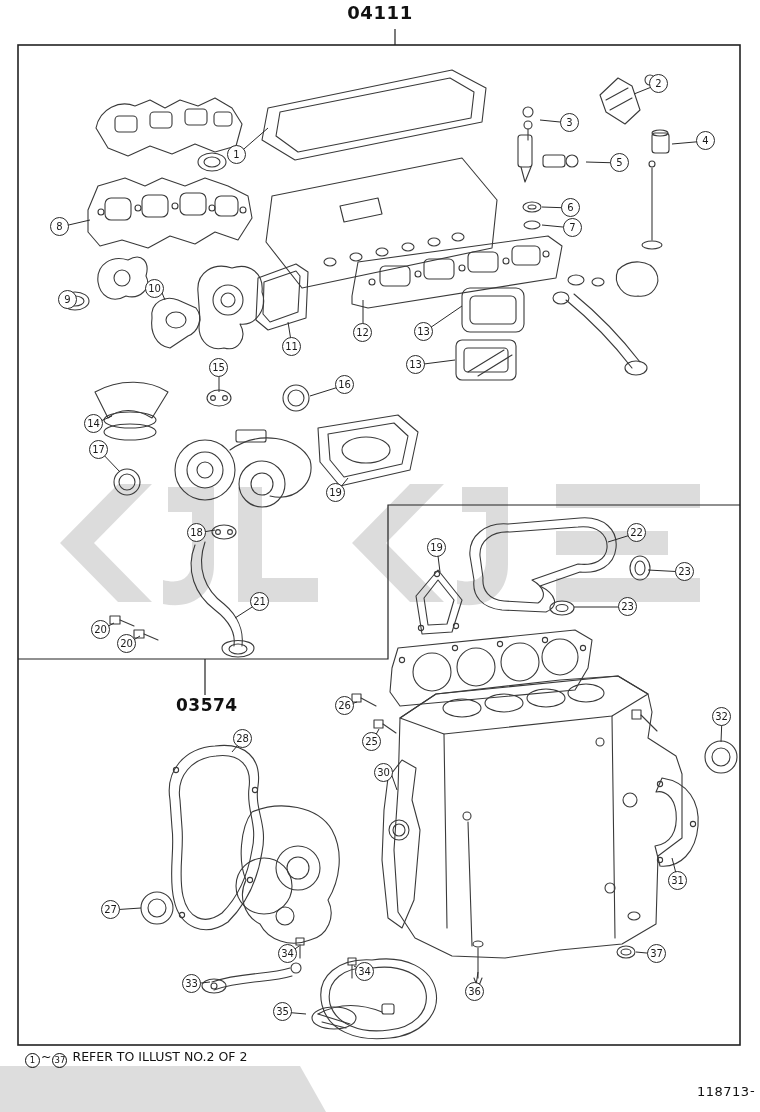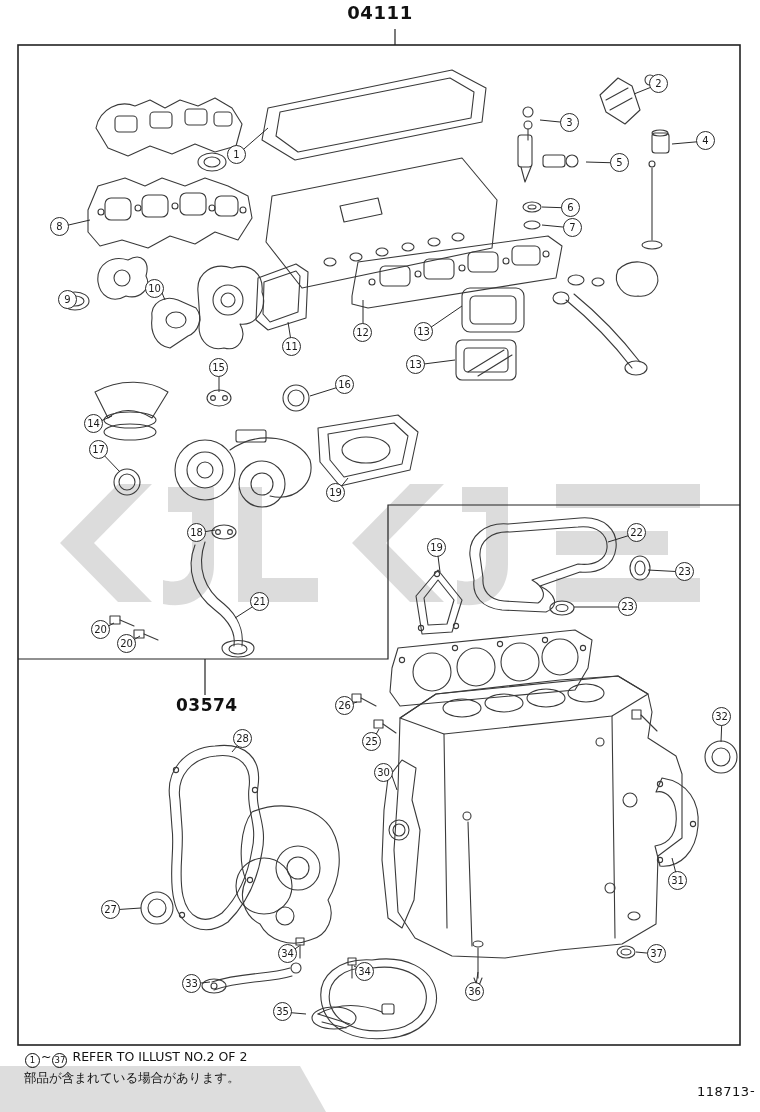--- a/index.html
+++ b/index.html
@@ -368,19 +368,18 @@
       <div class="callout" style="left: 647px; top: 944px;">37</div>
     </div>
 
   <div class="kit-label">03574</div>
 
   <div class="footnotes">
     <div class="footnote-line">
       <span class="mini-circle">1</span><span>~</span><span class="mini-circle">37</span>
       <span>REFER TO ILLUST NO.2 OF 2</span>
     </div>
-    <div class="footnote-line">部品が含まれている場合があります。</div>
   </div>
 
   <div class="doc-number">118713</div>
   <div class="edge-mark">-</div>
 
 </div>
 
 </body></html>

